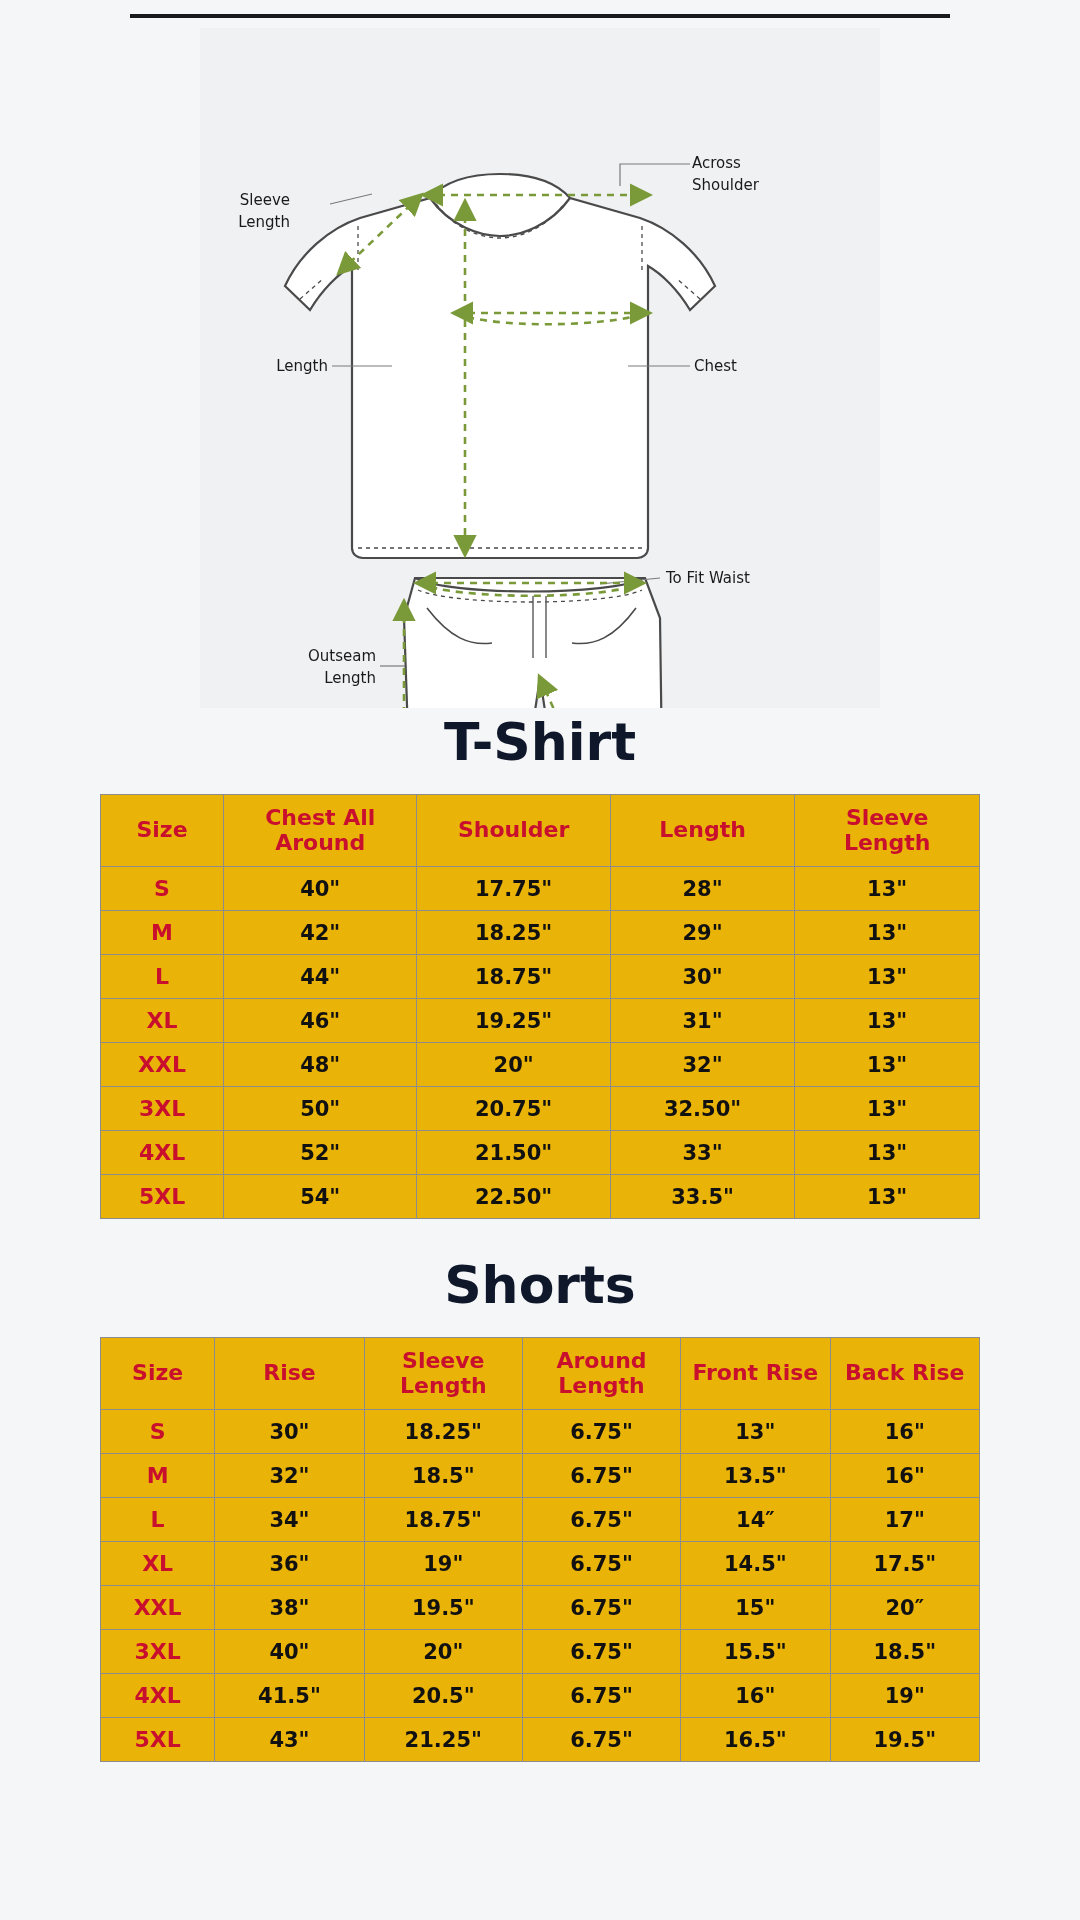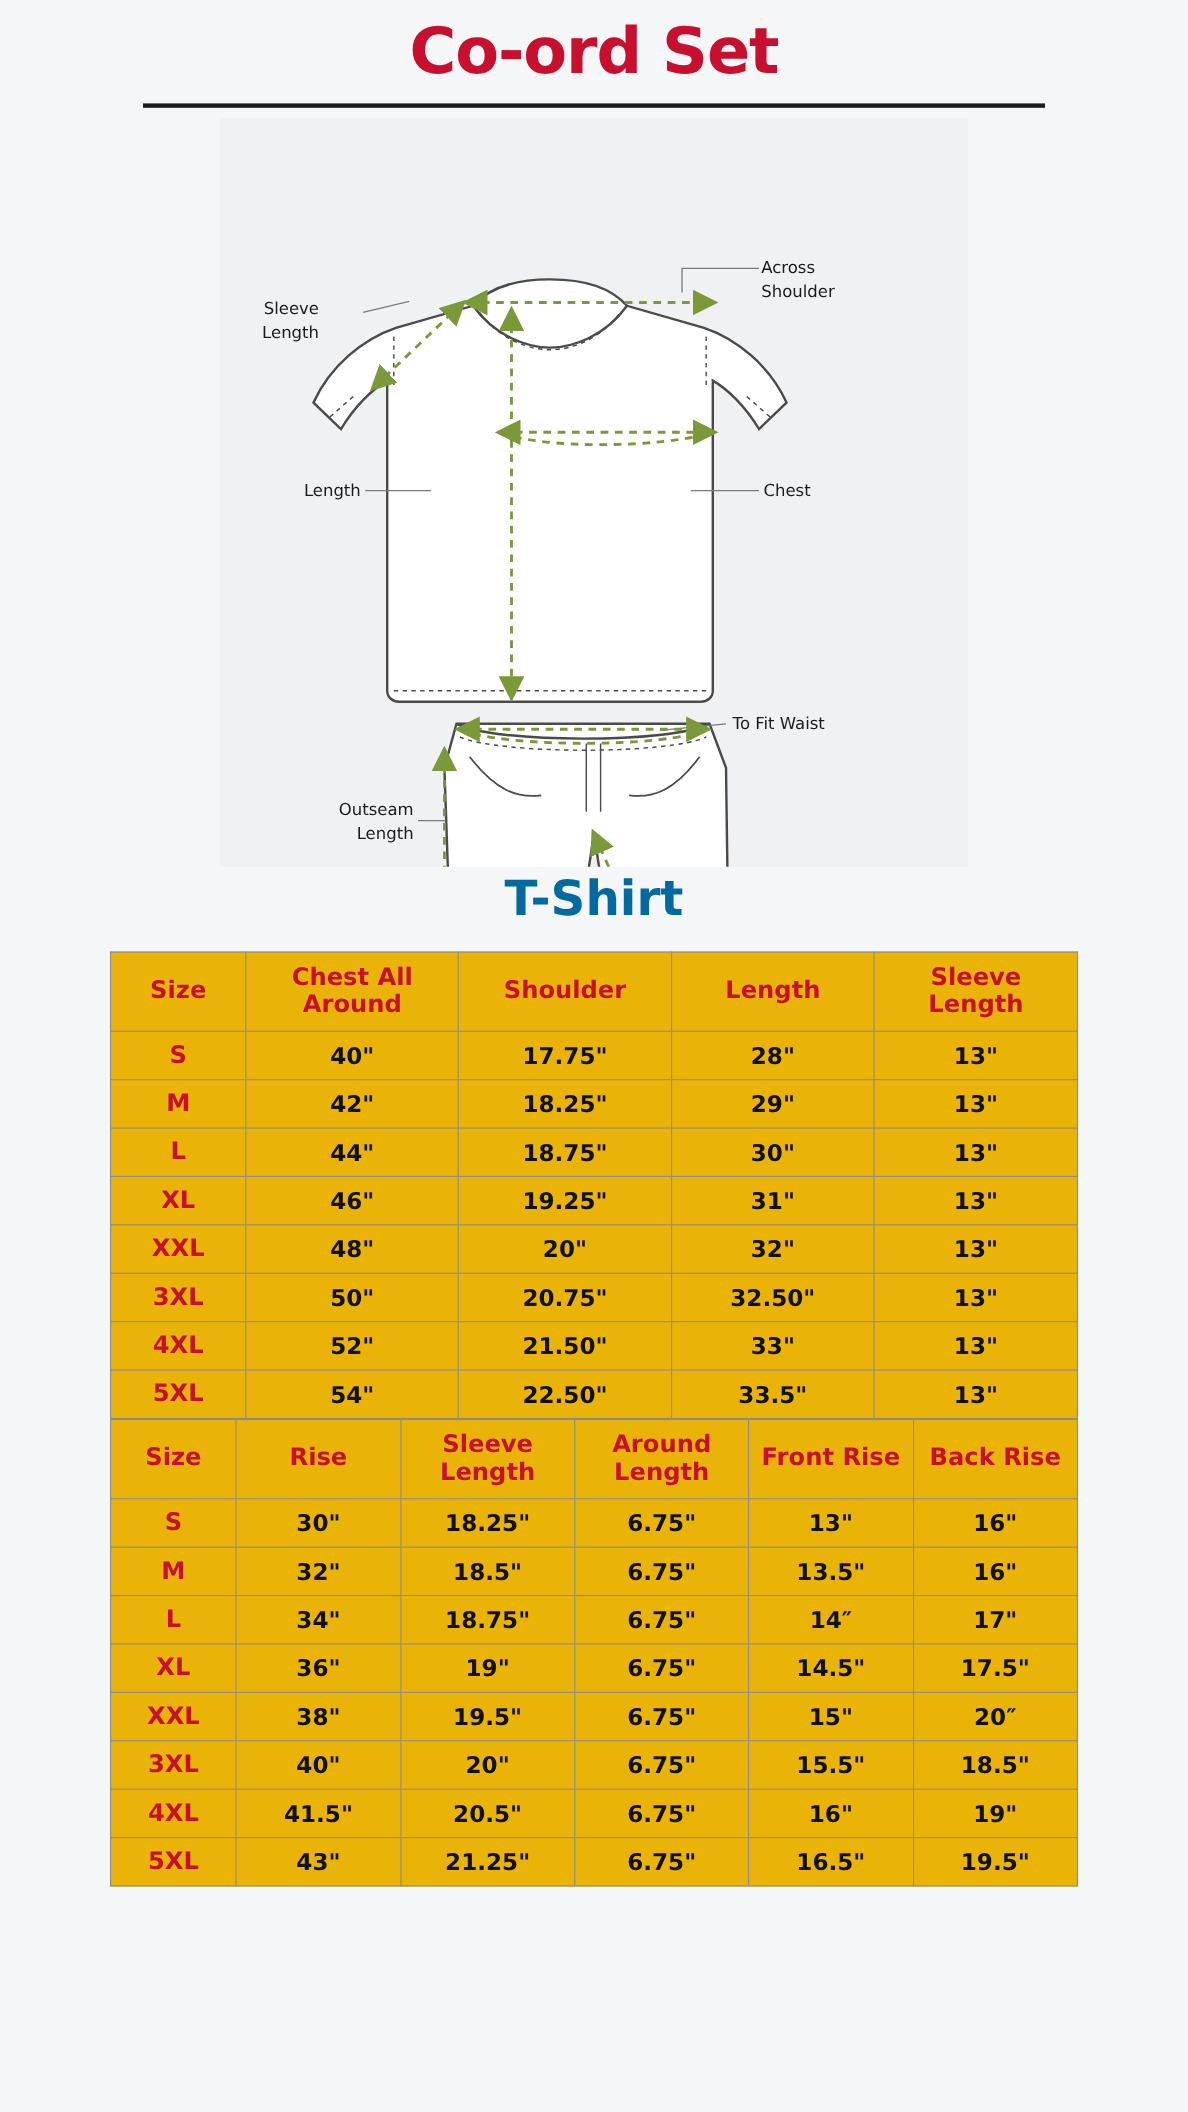--- a/index.html
+++ b/index.html
@@ -39,22 +39,22 @@
   }
   .diagram-bg {
     position: absolute;
     left: 200px; top: 10px;
     width: 680px; height: 680px;
     background: #f0f1f3;
   }
   svg.diagram { position: absolute; left: 0; top: 0; }
   .sec-title {
     text-align: center;
-    color: #0369a1;
-    font-size: 44px;
+    color: #0f172a;
+    font-size: 52px;
     font-weight: bold;
     margin: 4px 0 22px 0;
   }
   .sec-title.shorts { margin-top: 36px; }
   table.sizes {
     border-collapse: collapse;
     width: 880px;
     margin: 0 auto;
     background: #eab308;
     table-layout: fixed;
@@ -80,21 +80,20 @@
     color: #c8102e;
     font-size: 22px;
   }
   .lbl { font-size: 15px; fill: #1a1a1a; font-family: "DejaVu Sans", sans-serif; }
 </style>
 </head>
 <body>
 
 <div class="page">
 
-  <h1 class="title">Co-ord Set</h1>
   <div class="title-rule"></div>
 
   <div class="diagram-wrap">
     <div class="diagram-bg"></div>
     <svg class="diagram" width="1080" height="690" viewBox="0 0 1080 690">
 
       <g fill="#ffffff" stroke="#4a4a4a" stroke-width="2.2">
         <path d="M430 180
                  C 445 163, 470 156, 500 156
                  C 530 156, 555 163, 570 180
@@ -264,20 +263,21 @@
         <tr>
           <td class="size-cell">5XL</td>
           <td>54"</td>
           <td>22.50"</td>
           <td>33.5"</td>
           <td>13"</td>
         </tr>
       </tbody>
   </table>
 
+  <h2 class="sec-title shorts">Shorts</h2>
   <table class="sizes">
     <colgroup>
       <col style="width:13%">
         <col style="width:17%">
         <col style="width:18%">
         <col style="width:18%">
         <col style="width:17%">
         <col style="width:17%">
     </colgroup>
     <thead>

